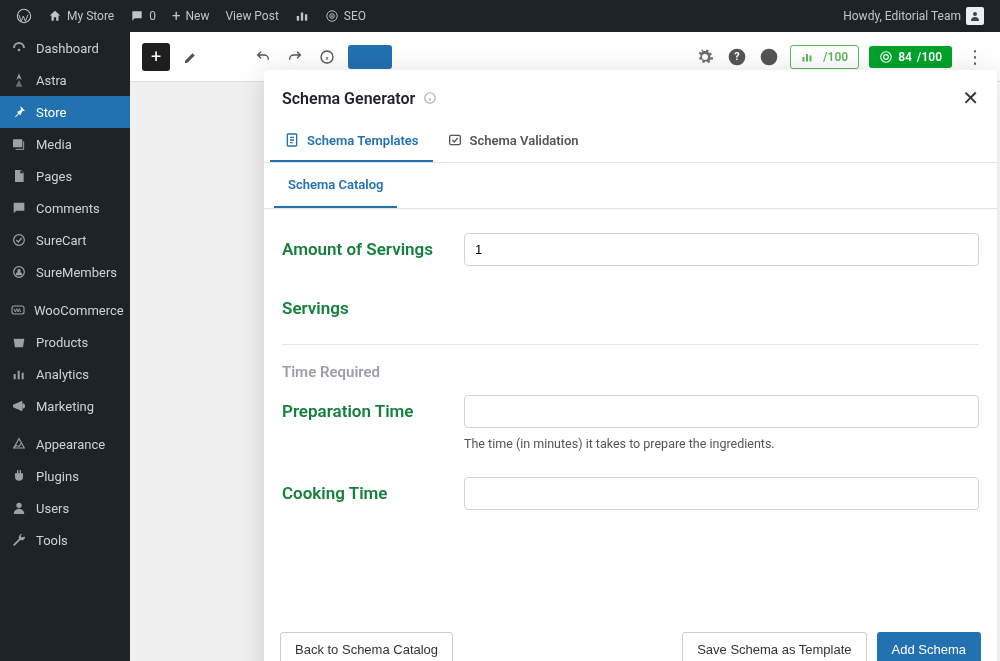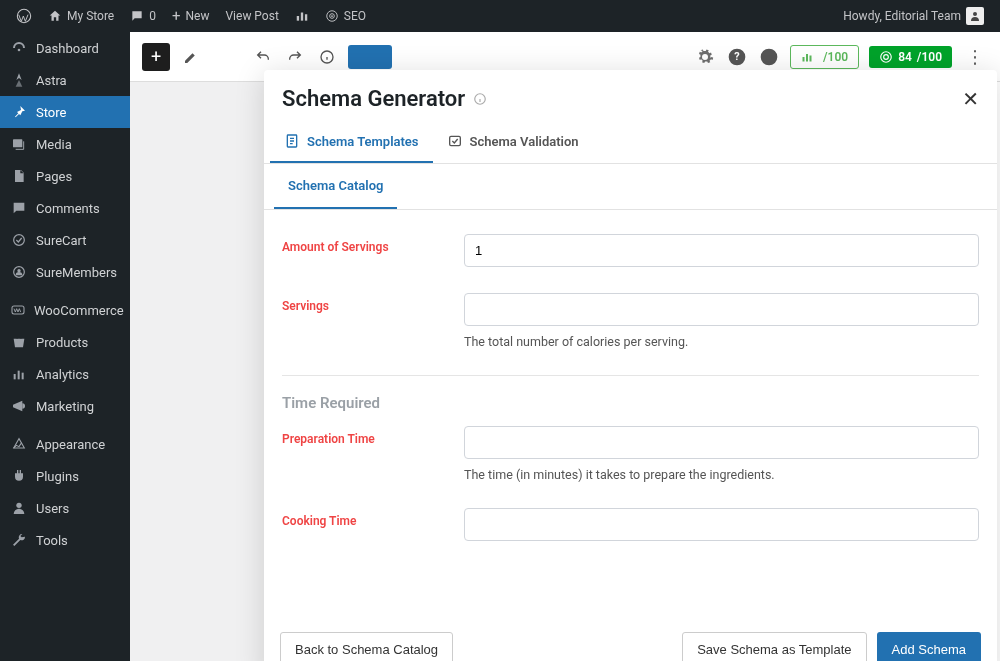--- a/index.html
+++ b/index.html
@@ -44,34 +44,34 @@
   .right-panel .chev { color:#666; font-size:14px; }
   .right-panel .dot { font-size:14px; margin-right:4px; }
   .badge-orange { color:#d97706; font-weight:600; }
   .badge-red { color:#dc2626; font-weight:600; }
   .badge-green { color:#00a32a; font-weight:600; }
   .close-x { position:absolute; top:8px; right:8px; font-size:14px; color:#555; cursor:pointer; }
   
   .modal-backdrop { position:absolute; inset:0; background: transparent; z-index: 50; }
   .modal { position:absolute; left: 134px; top: 38px; width: 733px; height: 611px; background:#fff; border-radius:4px; box-shadow: 0 4px 30px rgba(0,0,0,0.15); display:flex; flex-direction:column; }
   .modal-head { display:flex; align-items:center; padding: 16px 18px 10px; }
-  .modal-head h2 { font-size: 22px; font-weight:600; display:flex; align-items:center; gap:8px; }
+  .modal-head h2 { font-size: 16px; font-weight:600; display:flex; align-items:center; gap:8px; }
   .modal-head .info-ic { color:#aaa; font-size:14px; }
   .modal-head .mclose { margin-left:auto; font-size:20px; color:#333; cursor:pointer; }
   
   .tab-row { display:flex; border-bottom:1px solid #e2e2e2; padding: 0 6px; }
   .tab-row .tab { display:flex; align-items:center; gap:7px; padding: 12px 14px; font-size:13px; font-weight:600; color:#555; cursor:pointer; border-bottom:2px solid transparent; }
   .tab-row .tab.active { color:#2271b1; border-bottom-color:#2271b1; }
   .tab-row .tab .ticon { width:16px; height:16px; }
   .tab-row.sub { border-bottom:1px solid #e2e2e2; padding-left: 10px; }
   .tab-row.sub .tab { font-size: 13px; padding: 14px 14px; }
   
   .modal-body { flex:1; overflow-y:auto; padding: 24px 18px 8px; }
   .field-row { display:flex; margin-bottom: 26px; gap: 14px; }
-  .field-row .flabel { width: 168px; font-weight:600; font-size:12px; color:#ef4444; padding-top:6px; }
+  .field-row .flabel { width: 168px; font-weight:600; font-size:17px; color:#15803d; padding-top:6px; }
   .field-row .fctrl { flex:1; }
   .field-row .fctrl input { width:100%; padding:8px 10px; border:1px solid #d1d5db; border-radius:4px; font-size:13px; }
   .field-row .fhelp { font-size:12.5px; color:#555; margin-top: 8px; }
   .section-h { font-size: 15px; font-weight:600; color:#9aa0a6; border-top:1px solid #e5e5e5; padding: 18px 0 14px; margin-top: 6px; }
   
   .modal-foot { padding: 12px 16px 14px; display:flex; align-items:center; gap:10px; }
   .btn { padding: 9px 14px; font-size: 13px; border-radius:3px; cursor:pointer; font-weight:500; border:1px solid transparent; }
   .btn.ghost { background:#fff; border-color:#ccc; color:#333; }
   .btn.primary { background:#2271b1; color:#fff; }
   .modal-foot .spacer { flex:1; }
@@ -421,24 +421,20 @@
         </div>
         <div class="modal-body">
           <div class="field-row">
             <div class="flabel">Amount of Servings</div>
             <div class="fctrl">
               <input type="text" value="1" style="">
             </div>
           </div>
           <div class="field-row">
             <div class="flabel">Servings</div>
-            <div class="fctrl">
-              <input type="text" style="">
-              <div class="fhelp">The total number of calories per serving.</div>
-            </div>
           </div>
           <div class="section-h">Time Required</div>
           <div class="field-row">
             <div class="flabel">Preparation Time</div>
             <div class="fctrl">
               <input type="text" style="">
               <div class="fhelp">The time (in minutes) it takes to prepare the ingredients.</div>
             </div>
           </div>
           <div class="field-row" style="margin-bottom:10px">

